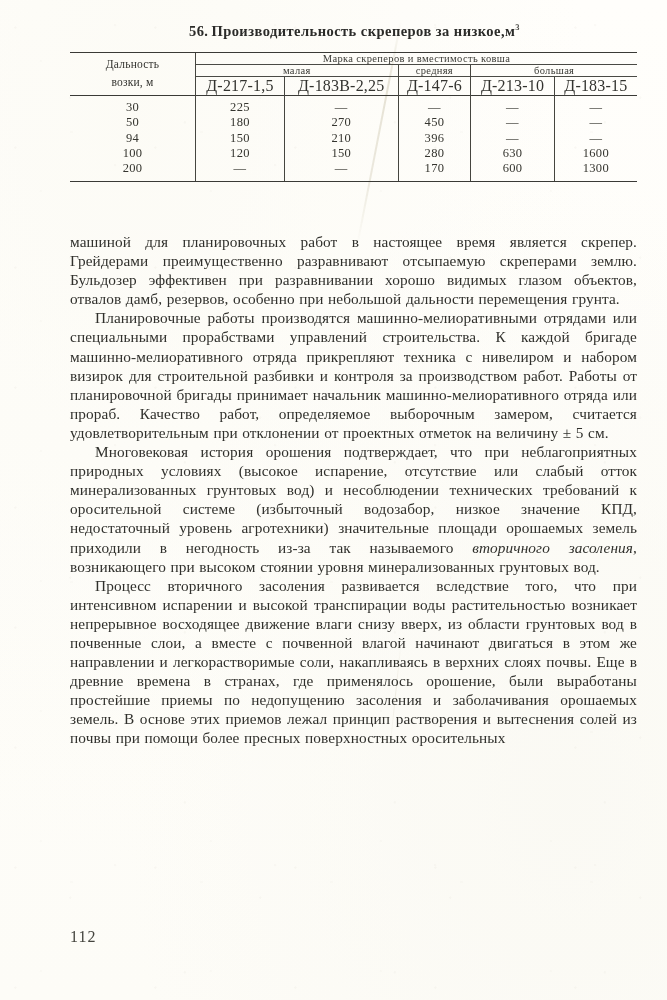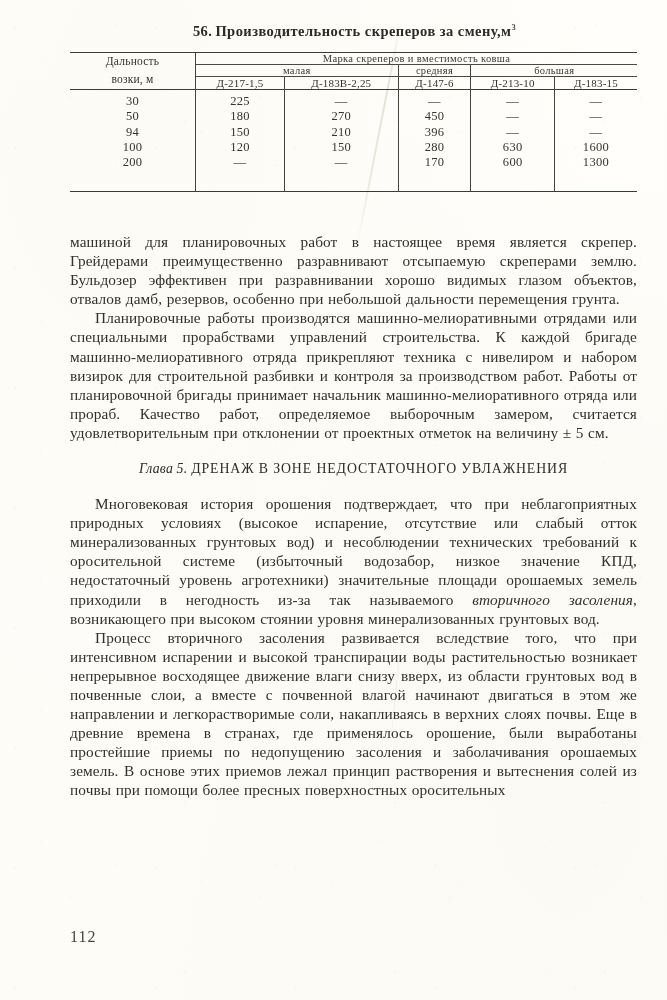--- a/index.html
+++ b/index.html
@@ -131,36 +131,36 @@
     padding: 5px 0 4px;
     color: #3b3b36;
   }
   th.sizehead {
     font-size: 10.5px;
     letter-spacing: .3px;
     padding: 4px 0 4px;
     color: #3b3b36;
   }
   th.model {
-    font-size: 11px;
+    font-size: 16px;
     letter-spacing: .2px;
     padding: 5px 0 5px;
     color: #33332f;
   }
   td.cell, td.stubcell {
     font-size: 12.5px;
     letter-spacing: .3px;
     padding: 1.5px 0 1.5px;
     line-height: 1.22;
     color: #35352f;
   }
   .bodyrows td { border-left: none; }
   .bodyrows td.vline { border-left: 1.2px solid #45453f; }
   tr.first-body td { padding-top: 4px; }
-  tr.last-body td { padding-bottom: 21px; }
+  tr.last-body td { padding-bottom: 5px; }
 
   
   .body {
     position: absolute;
     top: 232px;
     left: 8px;
     right: 10px;
   }
   p.para {
     margin: 0 0 0 0;
@@ -205,21 +205,21 @@
 <body>
 
 <div class="page">
   <div class="grain"></div>
   <div class="crease"></div>
   <div class="crease2"></div>
 
   <div class="page-inner">
 
     <div class="table-title">
-      <span class="num">56.</span><span>Производительность скреперов за смену,</span><span>м</span><sup>3</sup>
+      <span class="num">56.</span><span>Производительность скреперов за низкое,</span><span>м</span><sup>3</sup>
     </div>
 
     <div class="tbl-wrap">
       <table class="data">
         <thead>
           <tr>
             <th class="stub rule-top" rowspan="3">
               <div>Дальность</div>
               <div>возки, м</div>
             </th>
@@ -282,24 +282,20 @@
         </tbody>
       </table>
     </div>
 
     <div class="body">
 
       <p class="para">машиной для планировочных работ в настоящее время является скрепер. Грейдерами преимущественно разравнивают отсыпаемую скреперами землю. Бульдозер эффективен при разравнивании хорошо видимых глазом объектов, отвалов дамб, резервов, особенно при небольшой дальности перемещения грунта.</p>
 
       <p class="para indent">Планировочные работы производятся машинно-мелиоративными отрядами или специальными прорабствами управлений строительства. К каждой бригаде машинно-мелиоративного отряда прикрепляют техника с нивелиром и набором визирок для строительной разбивки и контроля за производством работ. Работы от планировочной бригады принимает начальник машинно-мелиоративного отряда или прораб. Качество работ, определяемое выборочным замером, считается удовлетворительным при отклонении от проектных отметок на величину ± 5 см.</p>
 
-      <div class="chapter">
-        <span class="ch-label">Глава 5.</span>
-        <span class="ch-title">ДРЕНАЖ В ЗОНЕ НЕДОСТАТОЧНОГО УВЛАЖНЕНИЯ</span>
-      </div>
 
       <p class="para indent"><span>Многовековая история орошения подтверждает, что при неблагоприятных природных условиях (высокое испарение, отсутствие или слабый отток минерализованных грунтовых вод) и несоблюдении технических требований к оросительной системе (избыточный водозабор, низкое значение КПД, недостаточный уровень агротехники) значительные площади орошаемых земель приходили в негодность из-за так называемого </span><span class="it">вторичного засоления</span><span>, возникающего при высоком стоянии уровня минерализованных грунтовых вод.</span></p>
 
       <p class="para indent">Процесс вторичного засоления развивается вследствие того, что при интенсивном испарении и высокой транспирации воды растительностью возникает непрерывное восходящее движение влаги снизу вверх, из области грунтовых вод в почвенные слои, а вместе с почвенной влагой начинают двигаться в этом же направлении и легкорастворимые соли, накапливаясь в верхних слоях почвы. Еще в древние времена в странах, где применялось орошение, были выработаны простейшие приемы по недопущению засоления и заболачивания орошаемых земель. В основе этих приемов лежал принцип растворения и вытеснения солей из почвы при помощи более пресных поверхностных оросительных</p>
 
     </div>
 
   </div>
 
   <div class="folio">112</div>

